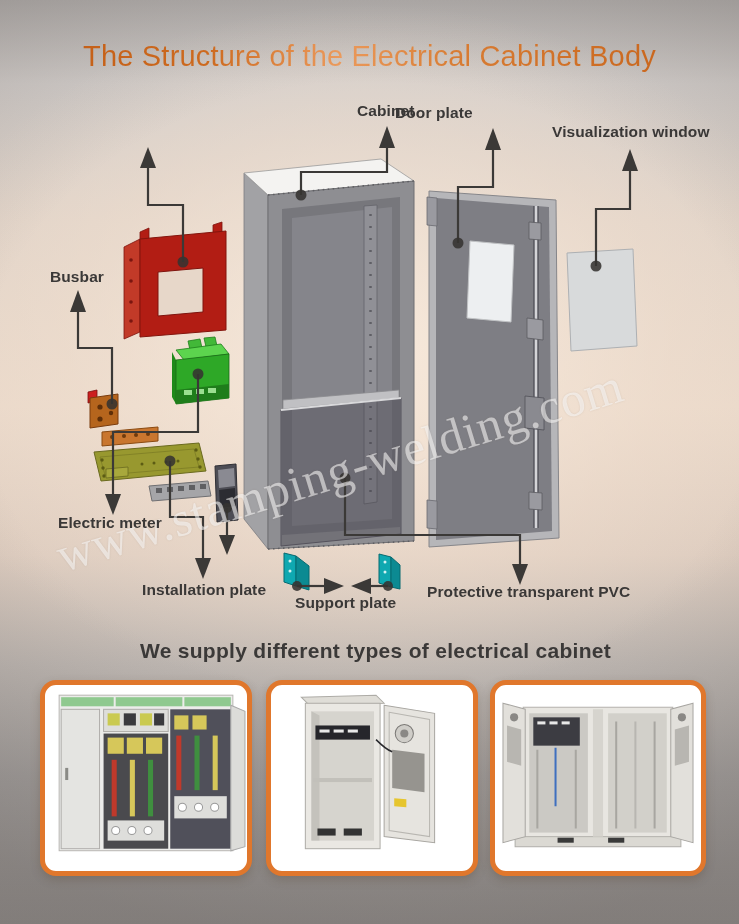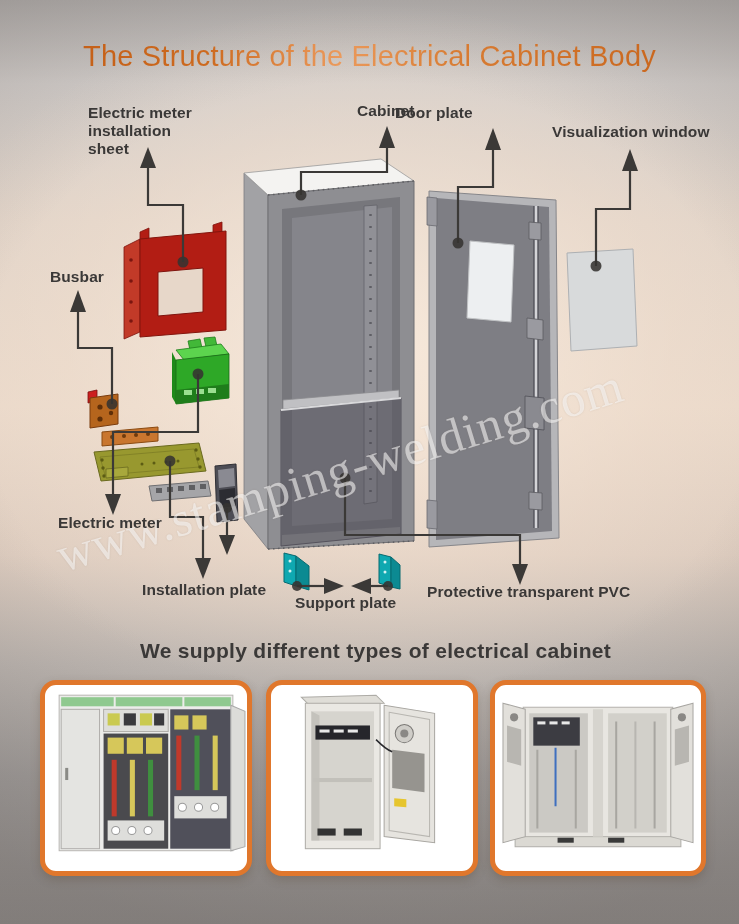--- a/index.html
+++ b/index.html
@@ -196,21 +196,20 @@
       <circle cx="170" cy="461" r="5.5"></circle>
         <circle cx="227" cy="508" r="5"></circle>
       <circle cx="297" cy="586" r="5"></circle>
         <circle cx="388" cy="586" r="5"></circle>
       <circle cx="345" cy="478" r="5.5"></circle>
     </g>
   </svg>
 
   <div id="watermark">www.stamping-welding.com</div>
 
-  <div class="lbl wrap" style="left:88px;top:104px;width:120px;">Electric meter installation sheet</div>
   <div class="lbl" style="left:357px;top:102px;">Cabinet</div>
   <div class="lbl" style="left:395px;top:104px;">Door plate</div>
   <div class="lbl" style="left:552px;top:123px;">Visualization window</div>
   <div class="lbl" style="left:50px;top:268px;">Busbar</div>
   <div class="lbl" style="left:58px;top:514px;">Electric meter</div>
   <div class="lbl" style="left:142px;top:581px;">Installation plate</div>
   <div class="lbl" style="left:295px;top:594px;">Support plate</div>
   <div class="lbl" style="left:427px;top:583px;">Protective transparent PVC</div>
 
   <div id="subtitle">We supply different types of  electrical cabinet</div>

